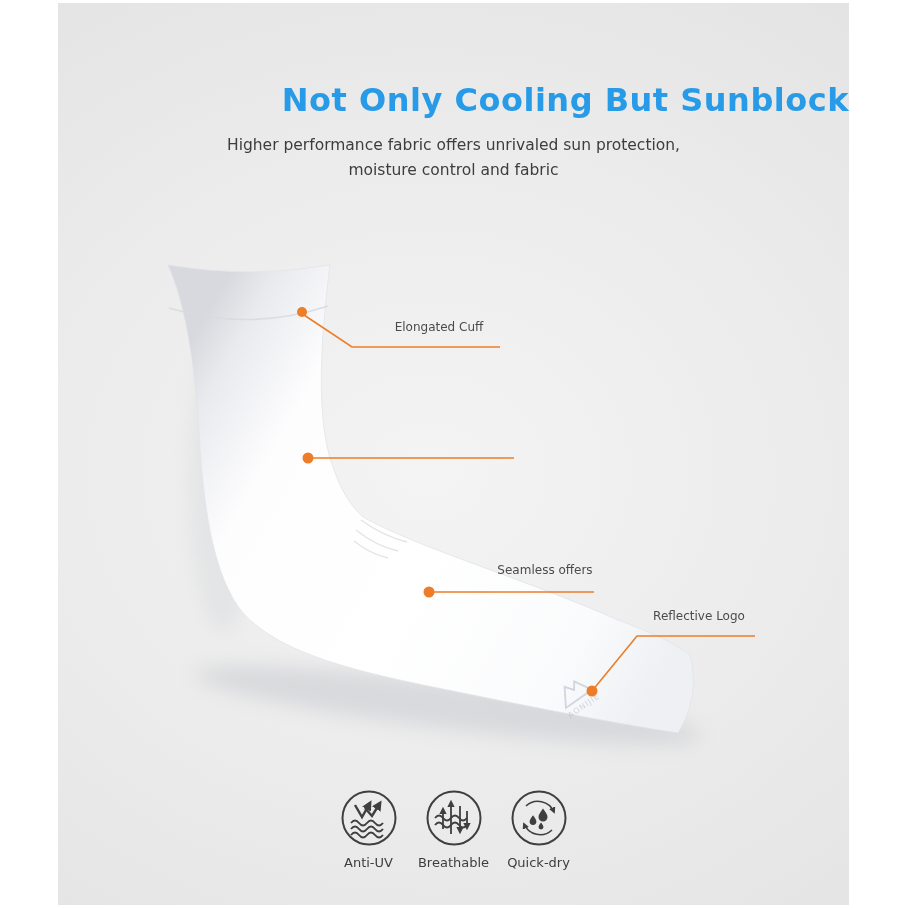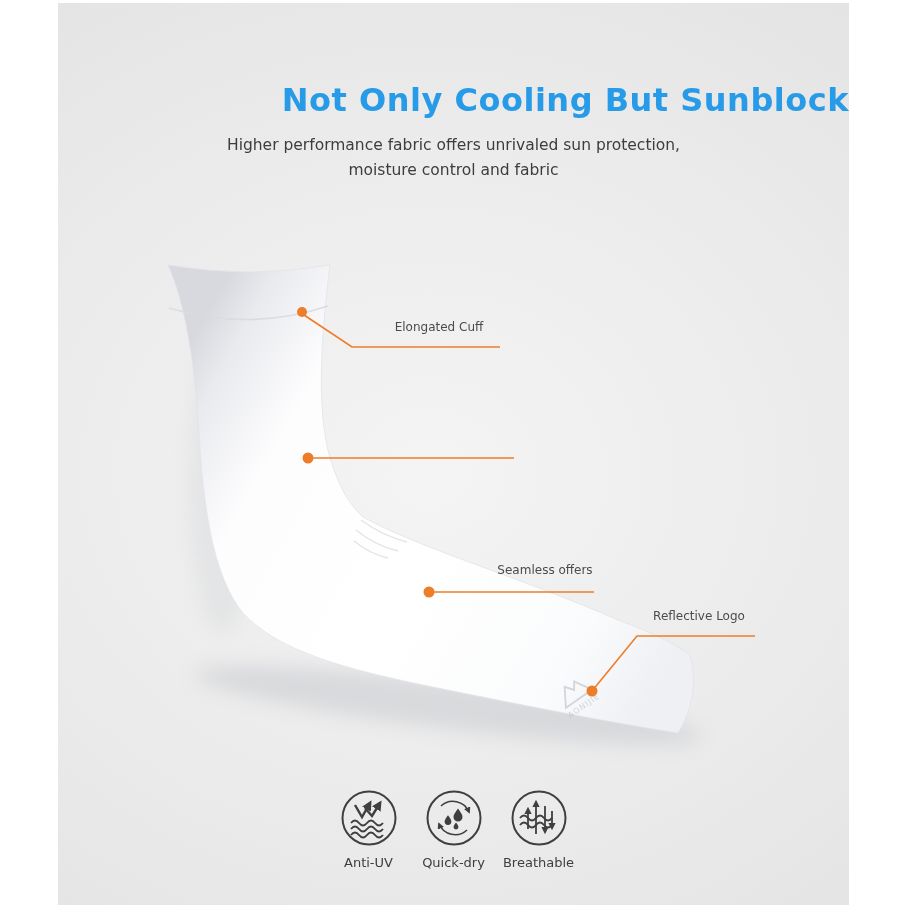--- a/index.html
+++ b/index.html
@@ -115,45 +115,45 @@
             <path d="M -14 -13 L -7 -1 L 1 -15" marker-end="url(#ah)"></path>
             <path d="M -4 -10 L 3 -2 L 11 -15" marker-end="url(#ah)"></path>
           </g>
         </svg>
         <div class="feature-label">Anti-UV</div>
       </div>
 
       <div class="feature">
         <svg width="58" height="58" viewBox="-29 -29 58 58">
           <circle cx="0" cy="0" r="26.5" fill="none" stroke="#3f3f3f" stroke-width="2"></circle>
-          <g fill="#3f3f3f" stroke="none">
-            <path d="M0 -6.5 C2.5 -3 4.5 -0.5 4.5 2 A4.5 4.5 0 1 1 -4.5 2 C-4.5 -0.5 -2.5 -3 0 -6.5 Z" transform="translate(4,-3)"></path>
-            <path d="M0 -6.5 C2.5 -3 4.5 -0.5 4.5 2 A4.5 4.5 0 1 1 -4.5 2 C-4.5 -0.5 -2.5 -3 0 -6.5 Z" transform="translate(-6,2) scale(0.75)"></path>
-            <path d="M0 -6.5 C2.5 -3 4.5 -0.5 4.5 2 A4.5 4.5 0 1 1 -4.5 2 C-4.5 -0.5 -2.5 -3 0 -6.5 Z" transform="translate(2,8) scale(0.55)"></path>
-          </g>
-          <g fill="none" stroke="#3f3f3f" stroke-width="1.6">
-            <path d="M -13 -12 A 17.5 17.5 0 0 1 15 -6" marker-end="url(#ah)"></path>
-            <path d="M 13 12 A 17.5 17.5 0 0 1 -15 6" marker-end="url(#ah)"></path>
-          </g>
-        </svg>
-        <div class="feature-label">Quick-dry</div>
-      </div>
-
-      <div class="feature">
-        <svg width="58" height="58" viewBox="-29 -29 58 58">
-          <circle cx="0" cy="0" r="26.5" fill="none" stroke="#3f3f3f" stroke-width="2"></circle>
           <g fill="none" stroke="#3f3f3f" stroke-width="2">
             <path d="M -18 0 q 4 -5 8 0 t 8 0 t 8 0 t 8 0" transform="translate(-1,0)"></path>
             <path d="M -18 7 q 4 -5 8 0 t 8 0 t 8 0 t 8 0" transform="translate(-1,0)"></path>
           </g>
           <g fill="none" stroke="#3f3f3f" stroke-width="1.8">
             <path d="M -11 11 L -11 -9" marker-end="url(#ah)"></path>
             <path d="M -3 16 L -3 -16" marker-end="url(#ah)"></path>
             <path d="M 6 -12 L 6 14" marker-end="url(#ah)"></path>
             <path d="M 13 -7 L 13 10" marker-end="url(#ah)"></path>
           </g>
         </svg>
         <div class="feature-label">Breathable</div>
       </div>
 
+      <div class="feature">
+        <svg width="58" height="58" viewBox="-29 -29 58 58">
+          <circle cx="0" cy="0" r="26.5" fill="none" stroke="#3f3f3f" stroke-width="2"></circle>
+          <g fill="#3f3f3f" stroke="none">
+            <path d="M0 -6.5 C2.5 -3 4.5 -0.5 4.5 2 A4.5 4.5 0 1 1 -4.5 2 C-4.5 -0.5 -2.5 -3 0 -6.5 Z" transform="translate(4,-3)"></path>
+            <path d="M0 -6.5 C2.5 -3 4.5 -0.5 4.5 2 A4.5 4.5 0 1 1 -4.5 2 C-4.5 -0.5 -2.5 -3 0 -6.5 Z" transform="translate(-6,2) scale(0.75)"></path>
+            <path d="M0 -6.5 C2.5 -3 4.5 -0.5 4.5 2 A4.5 4.5 0 1 1 -4.5 2 C-4.5 -0.5 -2.5 -3 0 -6.5 Z" transform="translate(2,8) scale(0.55)"></path>
+          </g>
+          <g fill="none" stroke="#3f3f3f" stroke-width="1.6">
+            <path d="M -13 -12 A 17.5 17.5 0 0 1 15 -6" marker-end="url(#ah)"></path>
+            <path d="M 13 12 A 17.5 17.5 0 0 1 -15 6" marker-end="url(#ah)"></path>
+          </g>
+        </svg>
+        <div class="feature-label">Quick-dry</div>
+      </div>
+
     </div>
   </div>
 </div>
 
 </body></html>

